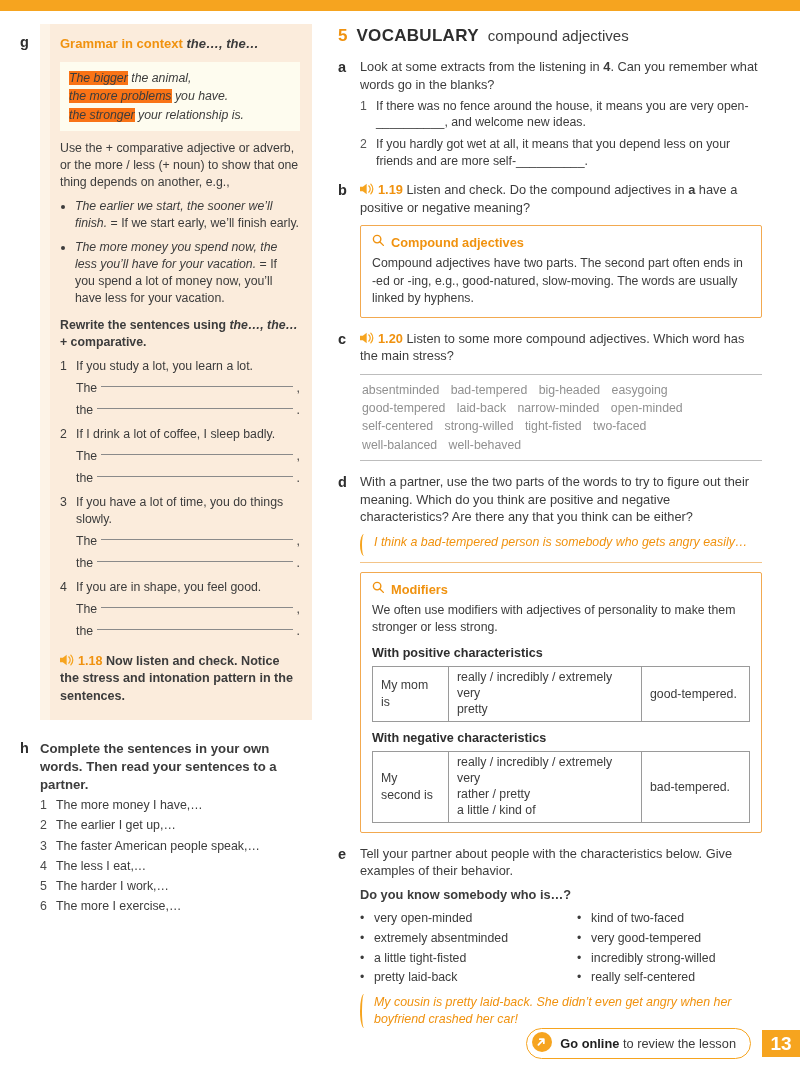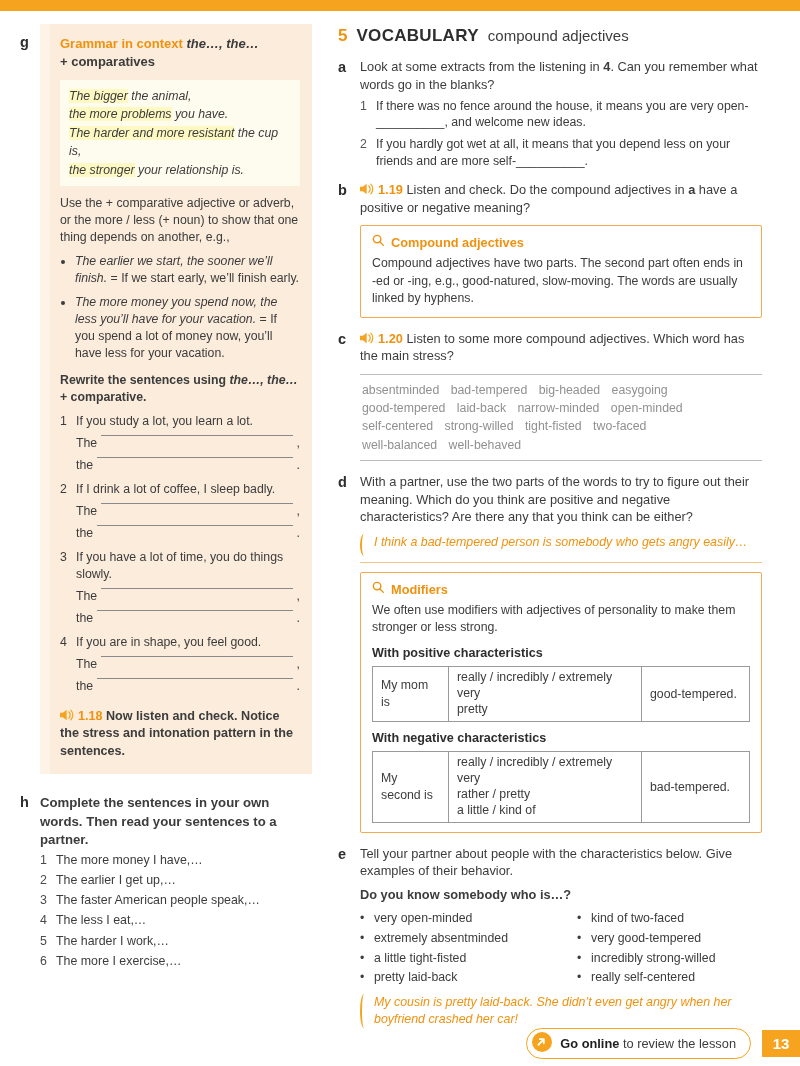--- a/index.html
+++ b/index.html
@@ -15,31 +15,31 @@
   
   .panel-row { display:flex; }
   .gutter-letter { width:20px; flex:0 0 20px; font-weight:bold; font-size:14.5px; color:#2e2e2e; }
   .panel-row .gutter-letter { padding-top:10px; }
   .panel { flex:1; background:linear-gradient(to right,#FDF3E7 0 10px,#FBECDC 10px); padding:11px 12px 14px 20px; font-size:12.3px; line-height:1.38; }
   .g-title { font-size:13px; }
   .g-title .orange { color:#F0920F; font-weight:bold; }
   .g-title .ital { font-weight:bold; font-style:italic; }
   .g-title .line2 { font-weight:bold; }
   .example-box { background:#FEFCEF; margin:9px 0 9px; padding:7px 9px; font-style:italic; line-height:1.5; }
-  .hl { background:#fef9c3; }
+  .hl { background:#f97316; }
   .usage { margin-bottom:7px; }
   .g-bullets { list-style:disc; padding-left:15px; margin:4px 0 10px; }
   .g-bullets li { margin-bottom:7px; }
   .g-bullets .it { font-style:italic; }
   .rewrite-h { font-weight:bold; margin-bottom:4px; }
   .rewrite-h .ital { font-style:italic; }
   .r-item { display:flex; gap:7px; margin-top:7px; }
   .r-num { flex:0 0 9px; }
   .r-body { flex:1; }
-  .blank-row { display:flex; align-items:flex-start; margin-top:5px; height:17px; }
+  .blank-row { display:flex; align-items:center; margin-top:5px; height:17px; }
   .fill { flex:1; border-bottom:1px solid #8a8a8a; margin:0 4px 3px 4px; }
   .audio-row { margin-top:13px; font-weight:bold; font-size:12.6px; line-height:1.4; }
   .aud-ref { color:#F0920F; font-weight:bold; }
   .spk { vertical-align:-1px; margin-right:3px; }
 
   
   .ex-h { display:flex; margin-top:20px; }
   .ex-h .body { flex:1; font-size:12.8px; line-height:1.38; }
   .ex-h .instr { font-weight:bold; font-size:13.2px; margin-bottom:0; }
   .p-item { display:flex; gap:7px; margin-top:3px; font-size:12.4px; }
@@ -80,44 +80,42 @@
   .q-label { font-weight:bold; font-size:12.8px; margin:6px 0 4px; }
   .cols { display:flex; }
   .colA { width:54%; } .colB { flex:1; }
   .b-item { display:flex; gap:7px; margin-top:3px; font-size:12.3px; }
   .dot { flex:0 0 7px; }
 
   
   .footer { position:absolute; right:0; bottom:7px; display:flex; align-items:center; gap:11px; }
   .go-btn { display:flex; align-items:center; gap:8px; border:1.5px solid #F6A41F; border-radius:16px; background:#fff; padding:3px 14px 3px 5px; font-size:12.8px; cursor:pointer; }
   .go-bold { font-weight:bold; color:#1e1e1e; }
-  .page-tab { background:#F6A41F; color:#fff; font-weight:bold; width:38px; height:27px; display:flex; align-items:center; justify-content:center; font-size:15px; }
+  .page-tab { background:#F6A41F; color:#fff; font-weight:bold; width:38px; height:27px; display:flex; align-items:center; justify-content:center; font-size:19px; }
 </style>
 </head>
 <body>
 
 <div class="page">
   <div class="topbar"></div>
 
   <div class="content">
 
     <div class="col-left">
       <div class="panel-row">
         <div class="gutter-letter">g</div>
         <div class="panel">
           <div class="g-title">
             <span class="orange">Grammar in context</span>
             <span class="ital">the…, the…</span>
-            <div class="line2">+ comparatives</div>
           </div>
 
           <div class="example-box">
             <div><span class="hl">The bigger</span><span> the animal,</span></div>
             <div><span class="hl">the more problems</span><span> you have.</span></div>
-            <div><span class="hl">The harder and more resistant</span><span> the cup is,</span></div>
             <div><span class="hl">the stronger</span><span> your relationship is.</span></div>
           </div>
 
           <p class="usage">Use the + comparative adjective or adverb, or the more / less (+ noun) to show that one thing depends on another, e.g.,</p>
 
           <ul class="g-bullets">
             <li><span class="it">The earlier we start, the sooner we’ll finish.</span><span> = If we start early, we’ll finish early.</span></li>
             <li><span class="it">The more money you spend now, the less you’ll have for your vacation.</span><span> = If you spend a lot of money now, you’ll have less for your vacation.</span></li>
           </ul>
 

